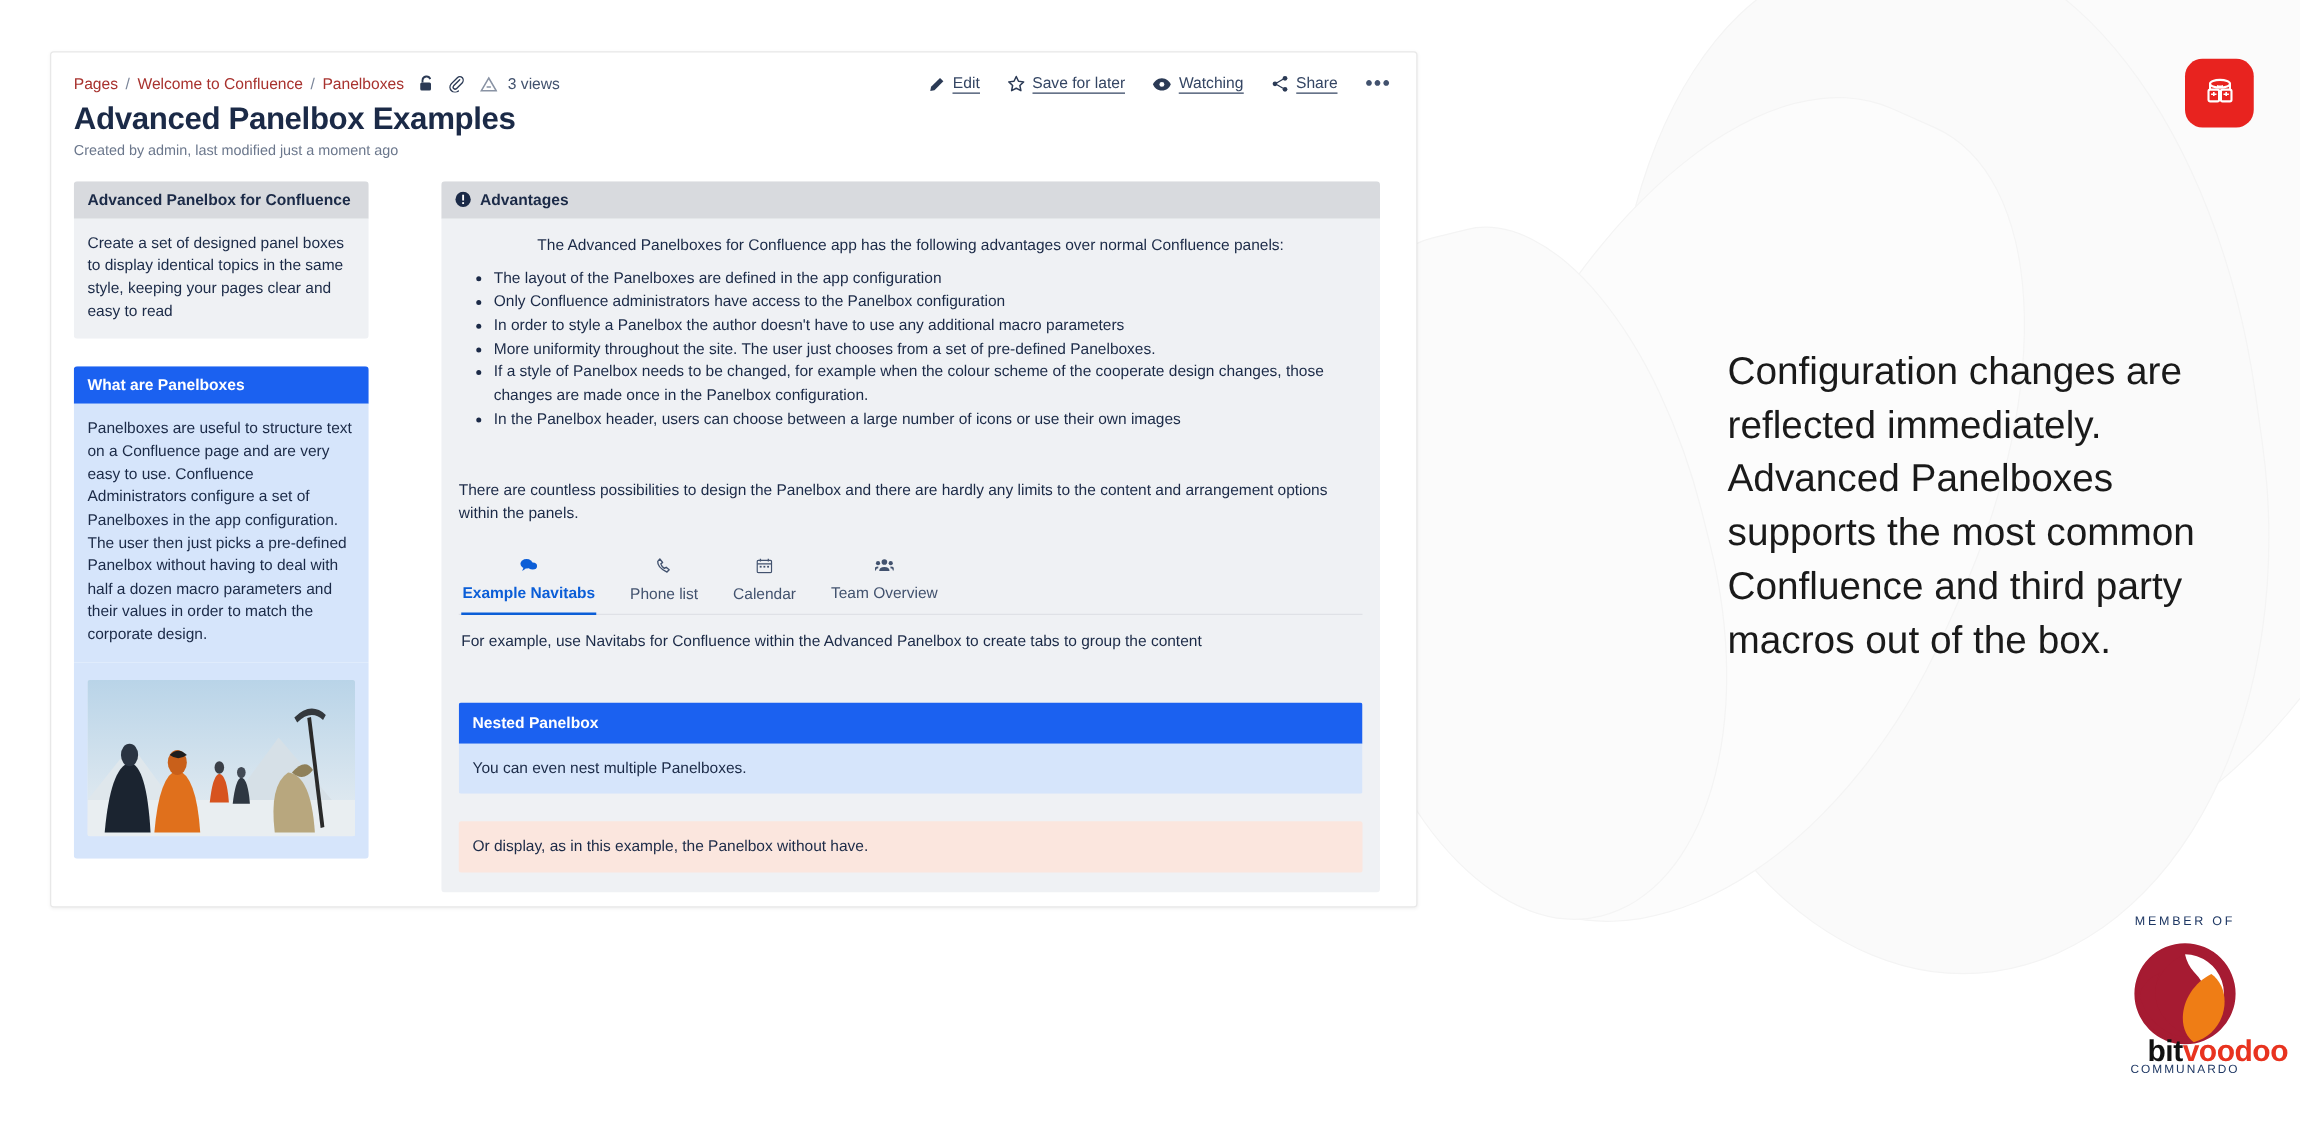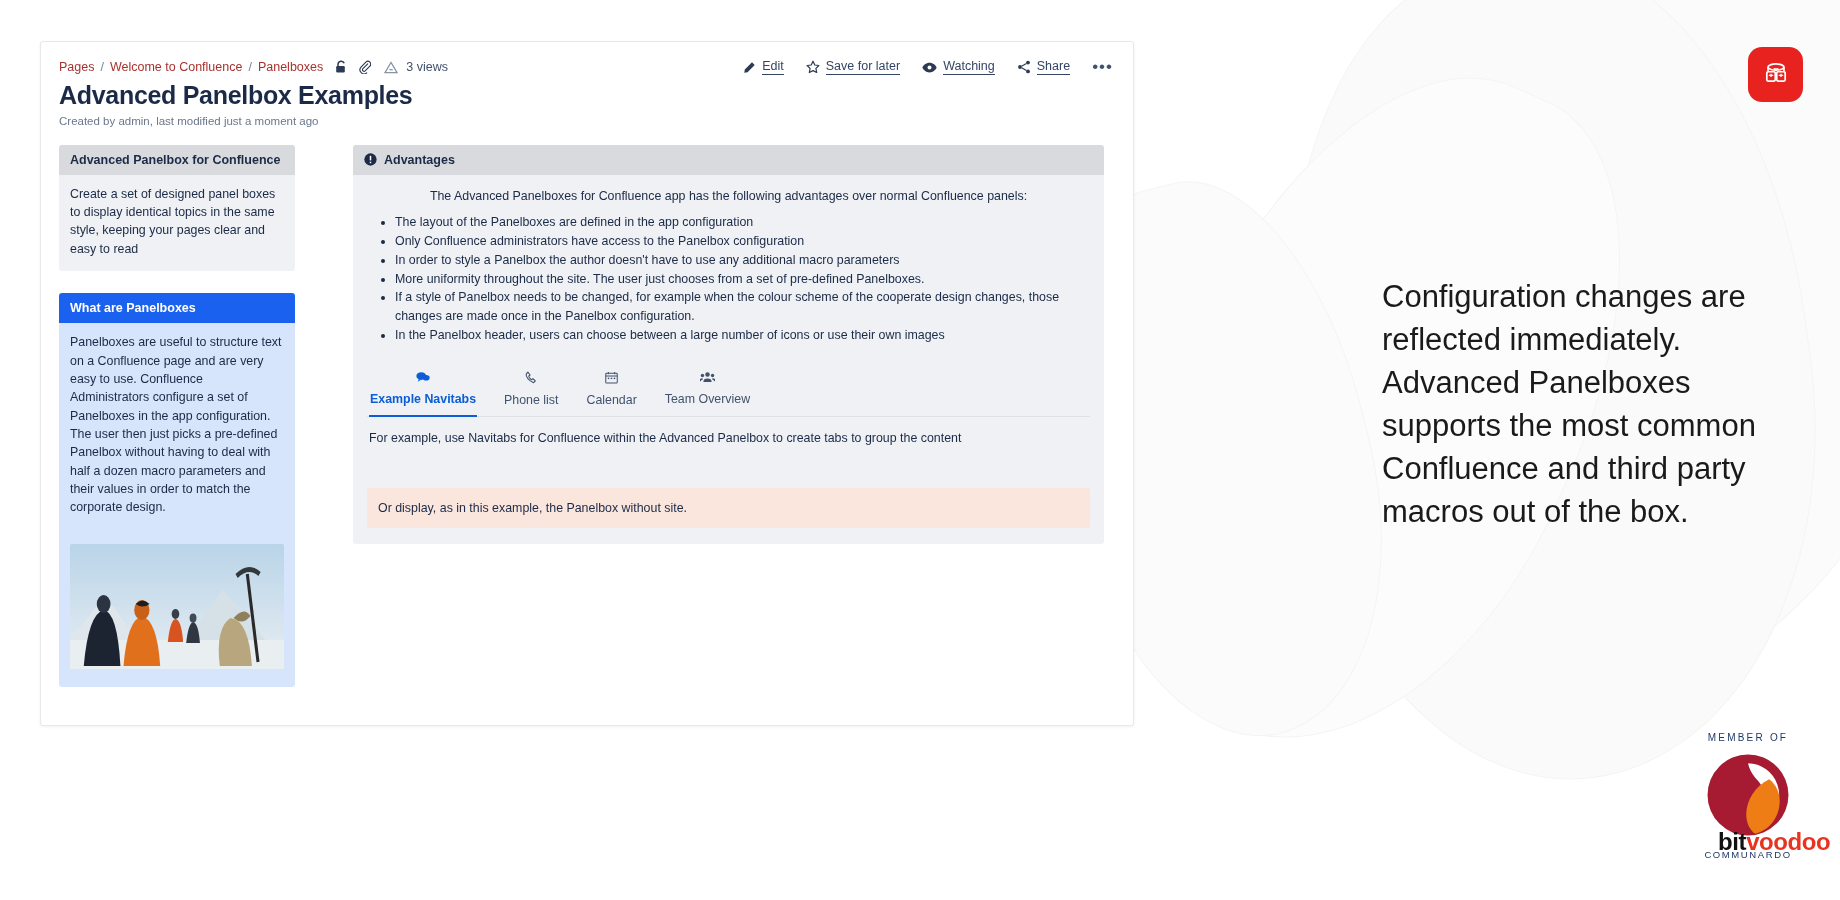--- a/index.html
+++ b/index.html
@@ -306,20 +306,21 @@
         <div class="pbox-body">
           <p class="adv-intro">The Advanced Panelboxes for Confluence app has the following advantages over normal Confluence panels:</p>
           <ul class="adv-list">
             <li>The layout of the Panelboxes are defined in the app configuration</li>
             <li>Only Confluence administrators have access to the Panelbox configuration</li>
             <li>In order to style a Panelbox the author doesn't have to use any additional macro parameters</li>
             <li>More uniformity throughout the site. The user just chooses from a set of pre-defined Panelboxes.</li>
             <li>If a style of Panelbox needs to be changed, for example when the colour scheme of the cooperate design changes, those changes are made once in the Panelbox configuration.</li>
             <li>In the Panelbox header, users can choose between a large number of icons or use their own images</li>
           </ul>
+          <p class="adv-outro">There are countless possibilities to design the Panelbox and there are hardly any limits to the content and arrangement options within the panels.</p>
 
           <div class="tabs-wrap">
             <div class="tab active">
               <span style="display:inline-flex;">
                 <svg width="14" height="12" viewBox="0 0 16 13">
                     <ellipse cx="6" cy="5.4" rx="5.6" ry="4.4" fill="#0b5ed7"></ellipse>
                     <path d="M3.3 8.6 2 12l3.4-2.2z" fill="#0b5ed7"></path>
                     <ellipse cx="11.6" cy="7.4" rx="4" ry="3.2" fill="#0b5ed7"></ellipse>
                   </svg>
               </span>
@@ -355,21 +356,25 @@
                     <circle cx="13.4" cy="4.4" r="1.8" fill="#42526e"></circle>
                     <path d="M0 10.6q0-2.6 2.8-2.6M16 10.6q0-2.6-2.8-2.6" stroke="#42526e" stroke-width="1.6" fill="none"></path>
                   </svg>
               </span>
               <span>Team Overview</span>
             </div>
           </div>
           <div class="tab-content">For example, use Navitabs for Confluence within the Advanced Panelbox to create tabs to group the content</div>
 
           <div class="nested-wrap">
-            <div class="pb-notitle">Or display, as in this example, the Panelbox without site.</div>
+            <div class="pbox pb-nested">
+              <div class="pbox-head">Nested Panelbox</div>
+              <div class="pbox-body">You can even nest multiple Panelboxes.</div>
+            </div>
+            <div class="pb-notitle">Or display, as in this example, the Panelbox without have.</div>
           </div>
 
         </div>
       </div>
 
     </div>
   </div>
 
   <div class="page-footer">
     

